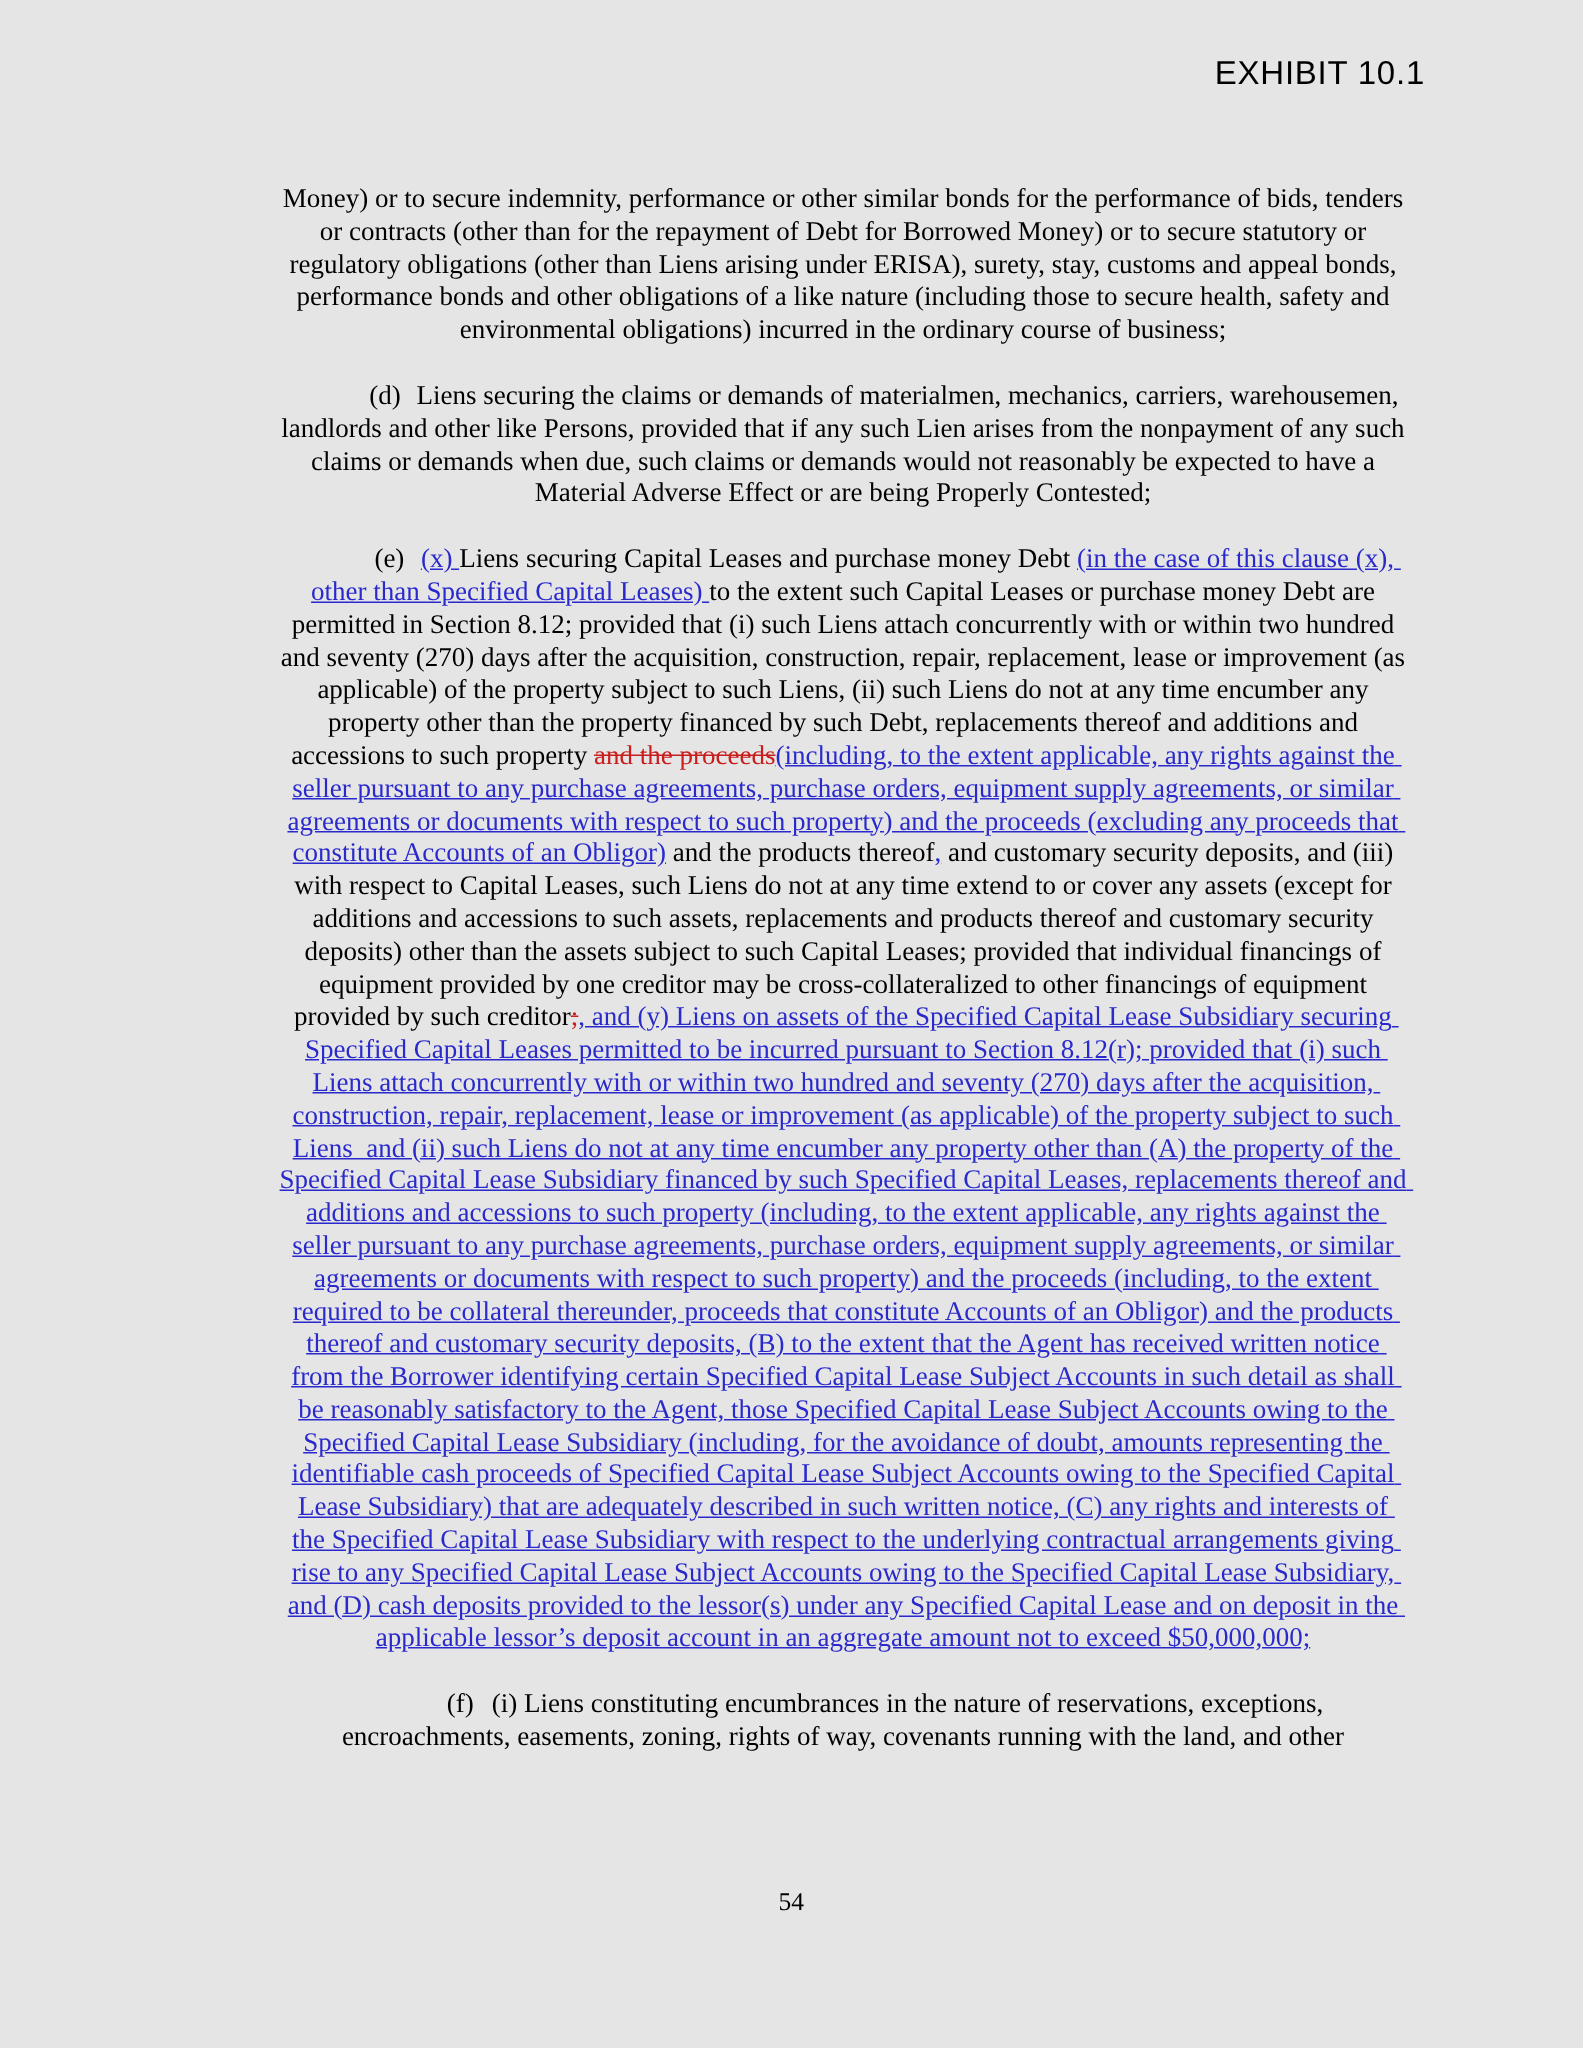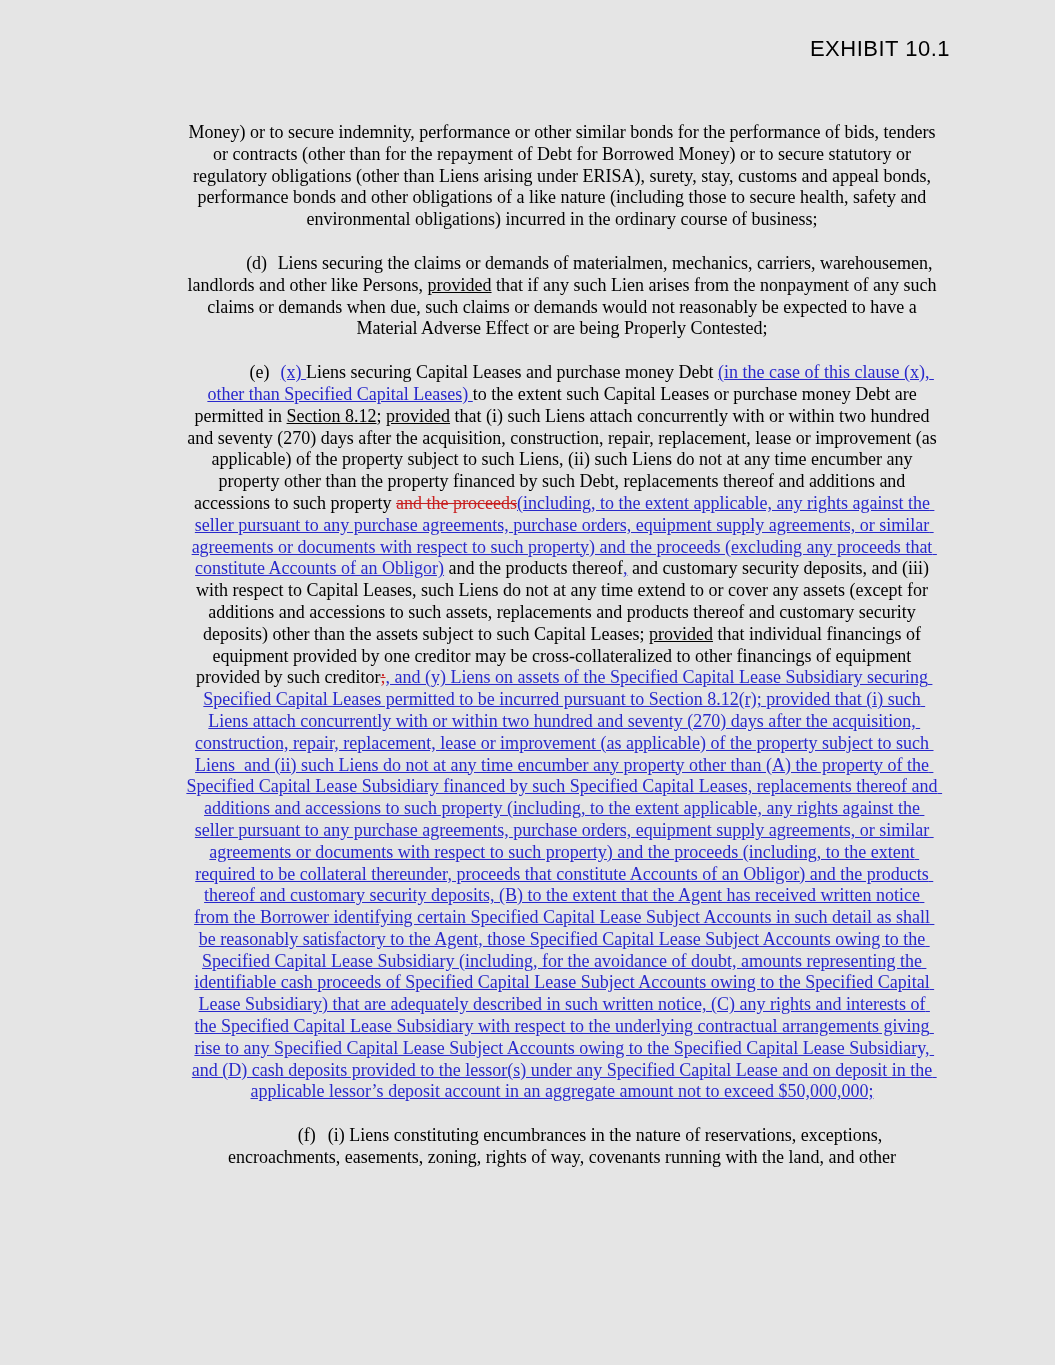--- a/index.html
+++ b/index.html
@@ -41,21 +41,21 @@
   }
   .tab {
     display: inline-block;
     width: 44px;
   }
   .plabel {
     display: inline-block;
     width: 42px;
   }
   .run-t   { color: #000000; }
-  .run-u   { color: #000000; text-decoration: underline; }
+  .run-u   { color: #000000; }
   .run-ins { color: var(--ins-color, #2929cc); text-decoration: underline; }
   .run-del { color: var(--del-color, #c81e1e); text-decoration: line-through; }
   .page-number {
     position: absolute;
     top: 1258px;
     left: 0;
     width: 100%;
     text-align: center;
     font-size: 17px;
   }
@@ -66,13 +66,14 @@
 <div class="page">
   <div class="exhibit-header">EXHIBIT 10.1</div>
 
   <div class="content">
     <p><span class="run-t">Money) or to secure indemnity, performance or other similar bonds for the performance of bids, tenders or contracts (other than for the repayment of Debt for Borrowed Money) or to secure statutory or regulatory obligations (other than Liens arising under ERISA), surety, stay, customs and appeal bonds, performance bonds and other obligations of a like nature (including those to secure health, safety and environmental obligations) incurred in the ordinary course of business;</span></p>
     <p><span class="tab"></span><span class="plabel">(d)</span><span class="run-t">Liens securing the claims or demands of materialmen, mechanics, carriers, warehousemen, landlords and other like Persons, </span><span class="run-u">provided</span><span class="run-t"> that if any such Lien arises from the nonpayment of any such claims or demands when due, such claims or demands would not reasonably be expected to have a Material Adverse Effect or are being Properly Contested;</span></p>
     <p><span class="tab"></span><span class="plabel">(e)</span><span class="run-ins">(x) </span><span class="run-t">Liens securing Capital Leases and purchase money Debt </span><span class="run-ins">(in the case of this clause (x), other than Specified Capital Leases) </span><span class="run-t">to the extent such Capital Leases or purchase money Debt are permitted in </span><span class="run-u">Section 8.12</span><span class="run-t">; </span><span class="run-u">provided</span><span class="run-t"> that (i) such Liens attach concurrently with or within two hundred and seventy (270) days after the acquisition, construction, repair, replacement, lease or improvement (as applicable) of the property subject to such Liens, (ii) such Liens do not at any time encumber any property other than the property financed by such Debt, replacements thereof and additions and accessions to such property </span><span class="run-del">and the proceeds</span><span class="run-ins">(including, to the extent applicable, any rights against the seller pursuant to any purchase agreements, purchase orders, equipment supply agreements, or similar agreements or documents with respect to such property) and the proceeds (excluding any proceeds that constitute Accounts of an Obligor)</span><span class="run-t"> and the products thereof</span><span class="run-ins">,</span><span class="run-t"> and customary security deposits, and (iii) with respect to Capital Leases, such Liens do not at any time extend to or cover any assets (except for additions and accessions to such assets, replacements and products thereof and customary security deposits) other than the assets subject to such Capital Leases; </span><span class="run-u">provided</span><span class="run-t"> that individual financings of equipment provided by one creditor may be cross-collateralized to other financings of equipment provided by such creditor</span><span class="run-del">;</span><span class="run-ins">, and (y) Liens on assets of the Specified Capital Lease Subsidiary securing Specified Capital Leases permitted to be incurred pursuant to Section 8.12(r); provided that (i) such Liens attach concurrently with or within two hundred and seventy (270) days after the acquisition, construction, repair, replacement, lease or improvement (as applicable) of the property subject to such Liens  and (ii) such Liens do not at any time encumber any property other than (A) the property of the Specified Capital Lease Subsidiary financed by such Specified Capital Leases, replacements thereof and additions and accessions to such property (including, to the extent applicable, any rights against the seller pursuant to any purchase agreements, purchase orders, equipment supply agreements, or similar agreements or documents with respect to such property) and the proceeds (including, to the extent required to be collateral thereunder, proceeds that constitute Accounts of an Obligor) and the products thereof and customary security deposits, (B) to the extent that the Agent has received written notice from the Borrower identifying certain Specified Capital Lease Subject Accounts in such detail as shall be reasonably satisfactory to the Agent, those Specified Capital Lease Subject Accounts owing to the Specified Capital Lease Subsidiary (including, for the avoidance of doubt, amounts representing the identifiable cash proceeds of Specified Capital Lease Subject Accounts owing to the Specified Capital Lease Subsidiary) that are adequately described in such written notice, (C) any rights and interests of the Specified Capital Lease Subsidiary with respect to the underlying contractual arrangements giving rise to any Specified Capital Lease Subject Accounts owing to the Specified Capital Lease Subsidiary, and (D) cash deposits provided to the lessor(s) under any Specified Capital Lease and on deposit in the applicable lessor’s deposit account in an aggregate amount not to exceed $50,000,000;</span></p>
     <p><span class="tab"></span><span class="plabel">(f)</span><span class="run-t">(i) Liens constituting encumbrances in the nature of reservations, exceptions, encroachments, easements, zoning, rights of way, covenants running with the land, and other</span></p>
   </div>
 
+  <div class="page-number">54</div>
 </div>
 
 </body></html>

